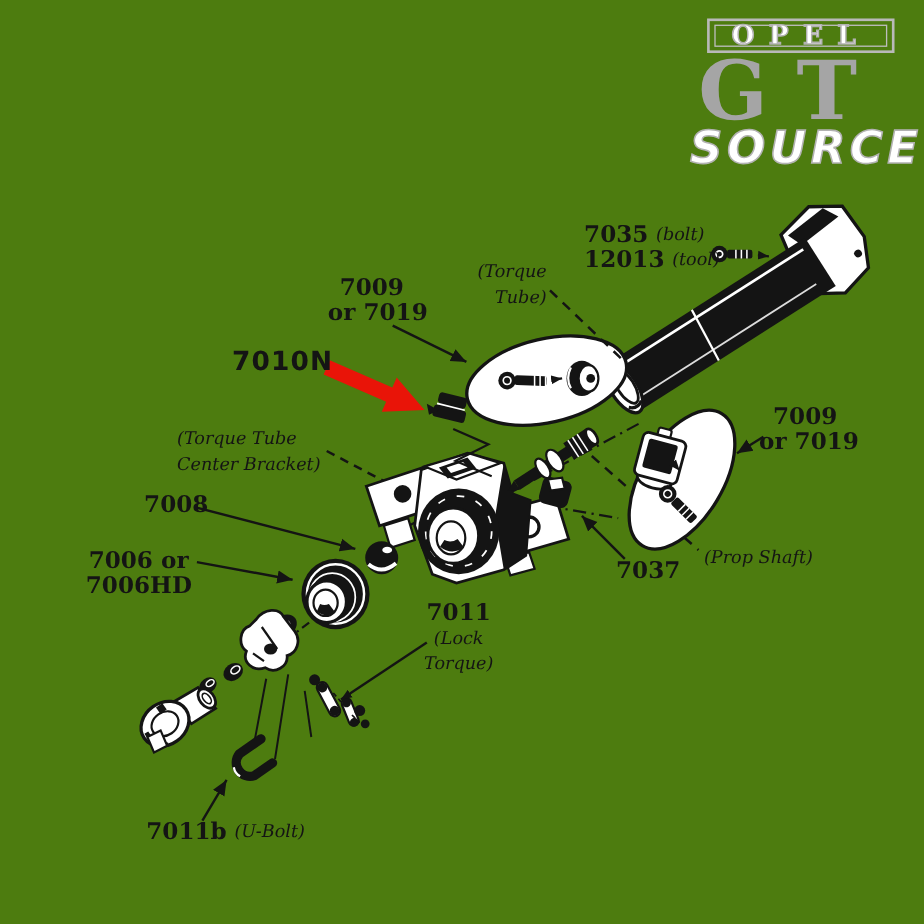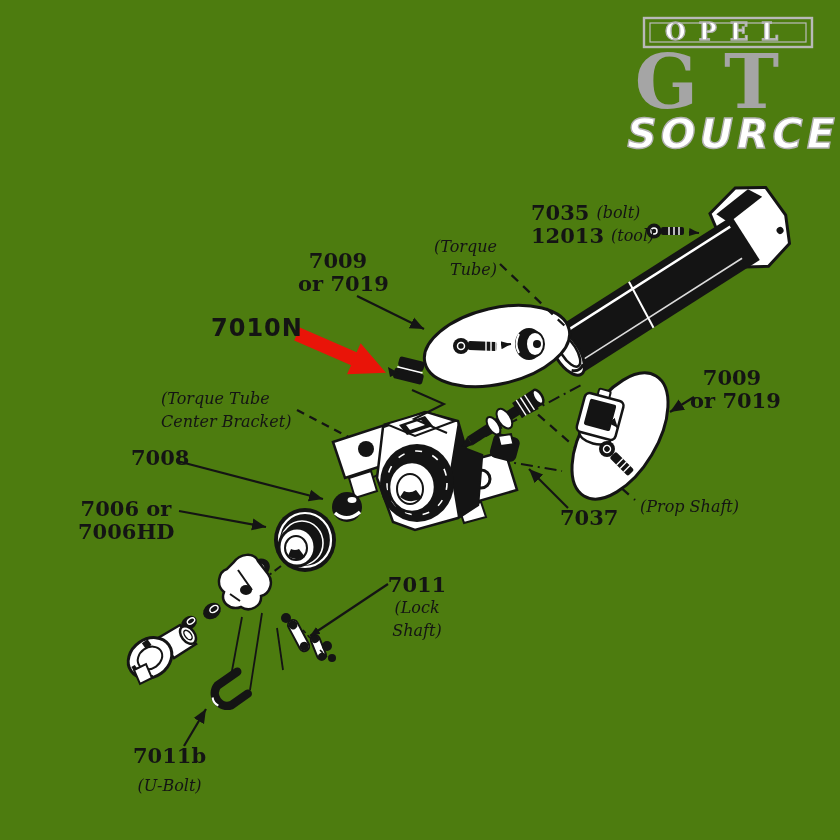--- a/index.html
+++ b/index.html
@@ -260,33 +260,33 @@
   <div>Center Bracket)</div>
 </div>
 
 <div class="label pn" style="left:131px;top:446px;">7008</div>
 
 <div class="label pn ctr" style="left:78px;top:497px;width:96px;">
   <div>7006 or</div>
   <div>7006HD</div>
 </div>
 
-<div class="label ctr" style="left:379px;top:545px;width:76px;margin-top:28px;">
+<div class="label ctr" style="left:379px;top:545px;width:76px;">
   <div class="pn">7011</div>
   <div class="it">(Lock</div>
-  <div class="it">Shaft)</div>
+  <div class="it">Torque)</div>
 </div>
 
 <div class="label pn" style="left:560px;top:506px;">7037</div>
 
 <div class="label it" style="left:640px;top:495px;">(Prop Shaft)</div>
 
 <div class="label pn ctr" style="left:690px;top:366px;width:84px;">
   <div>7009</div>
   <div>or 7019</div>
 </div>
 
-<div class="label row" style="left:133px;top:744px;flex-direction:column;">
+<div class="label row" style="left:133px;top:744px;">
   <span class="pn">7011b</span>
   <span class="it">(U-Bolt)</span>
 </div>
 
 </div>
 
 </body></html>

